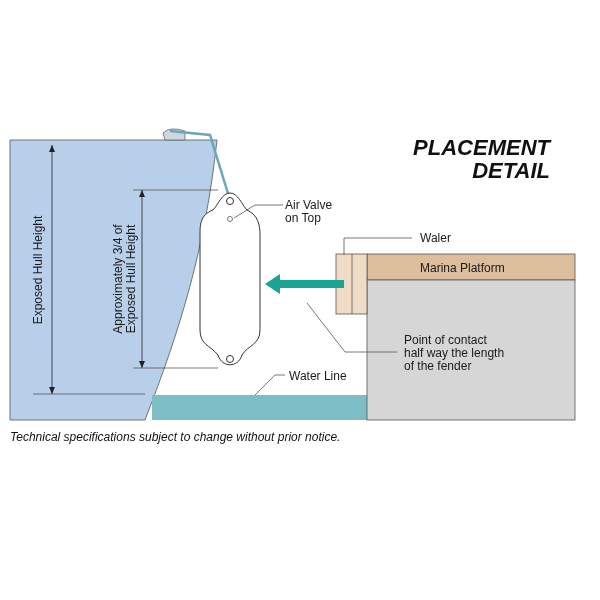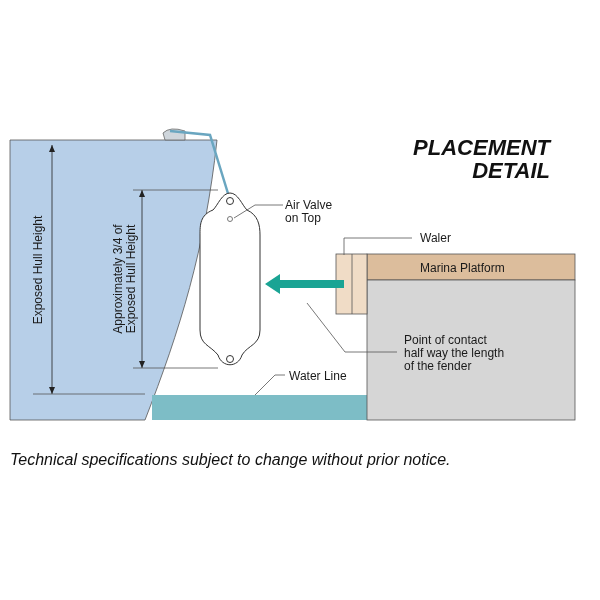--- a/index.html
+++ b/index.html
@@ -1,20 +1,20 @@
 <!DOCTYPE html>
 <html><head>
 <meta charset="utf-8">
 <style>
   html,body{margin:0;padding:0;background:#ffffff;}
   body{width:600px;height:600px;position:relative;overflow:hidden;font-family:"Liberation Sans",sans-serif;}
   svg{position:absolute;left:0;top:0;}
   .lbl{font-family:"Liberation Sans",sans-serif;font-size:12px;fill:#1a1a1a;}
   .title{font-family:"Liberation Sans",sans-serif;font-size:22px;font-weight:bold;font-style:italic;fill:#111;}
-  .note{position:absolute;left:10px;top:430px;font-size:16px;font-style:italic;color:#111;margin-top:21px;}
+  .note{position:absolute;left:10px;top:430px;font-size:12px;font-style:italic;color:#111;}
 </style>
 </head>
 <body>
 
 <svg width="600" height="600" viewBox="0 0 600 600">
 
   <path d="M10,140 L217,140 C205,250 180,330 145,420 L10,420 Z" fill="#b7cfe8" stroke="#555" stroke-width="0.8"></path>
 
   <rect x="152" y="395" width="216" height="25" fill="#7dbdc6"></rect>
 

